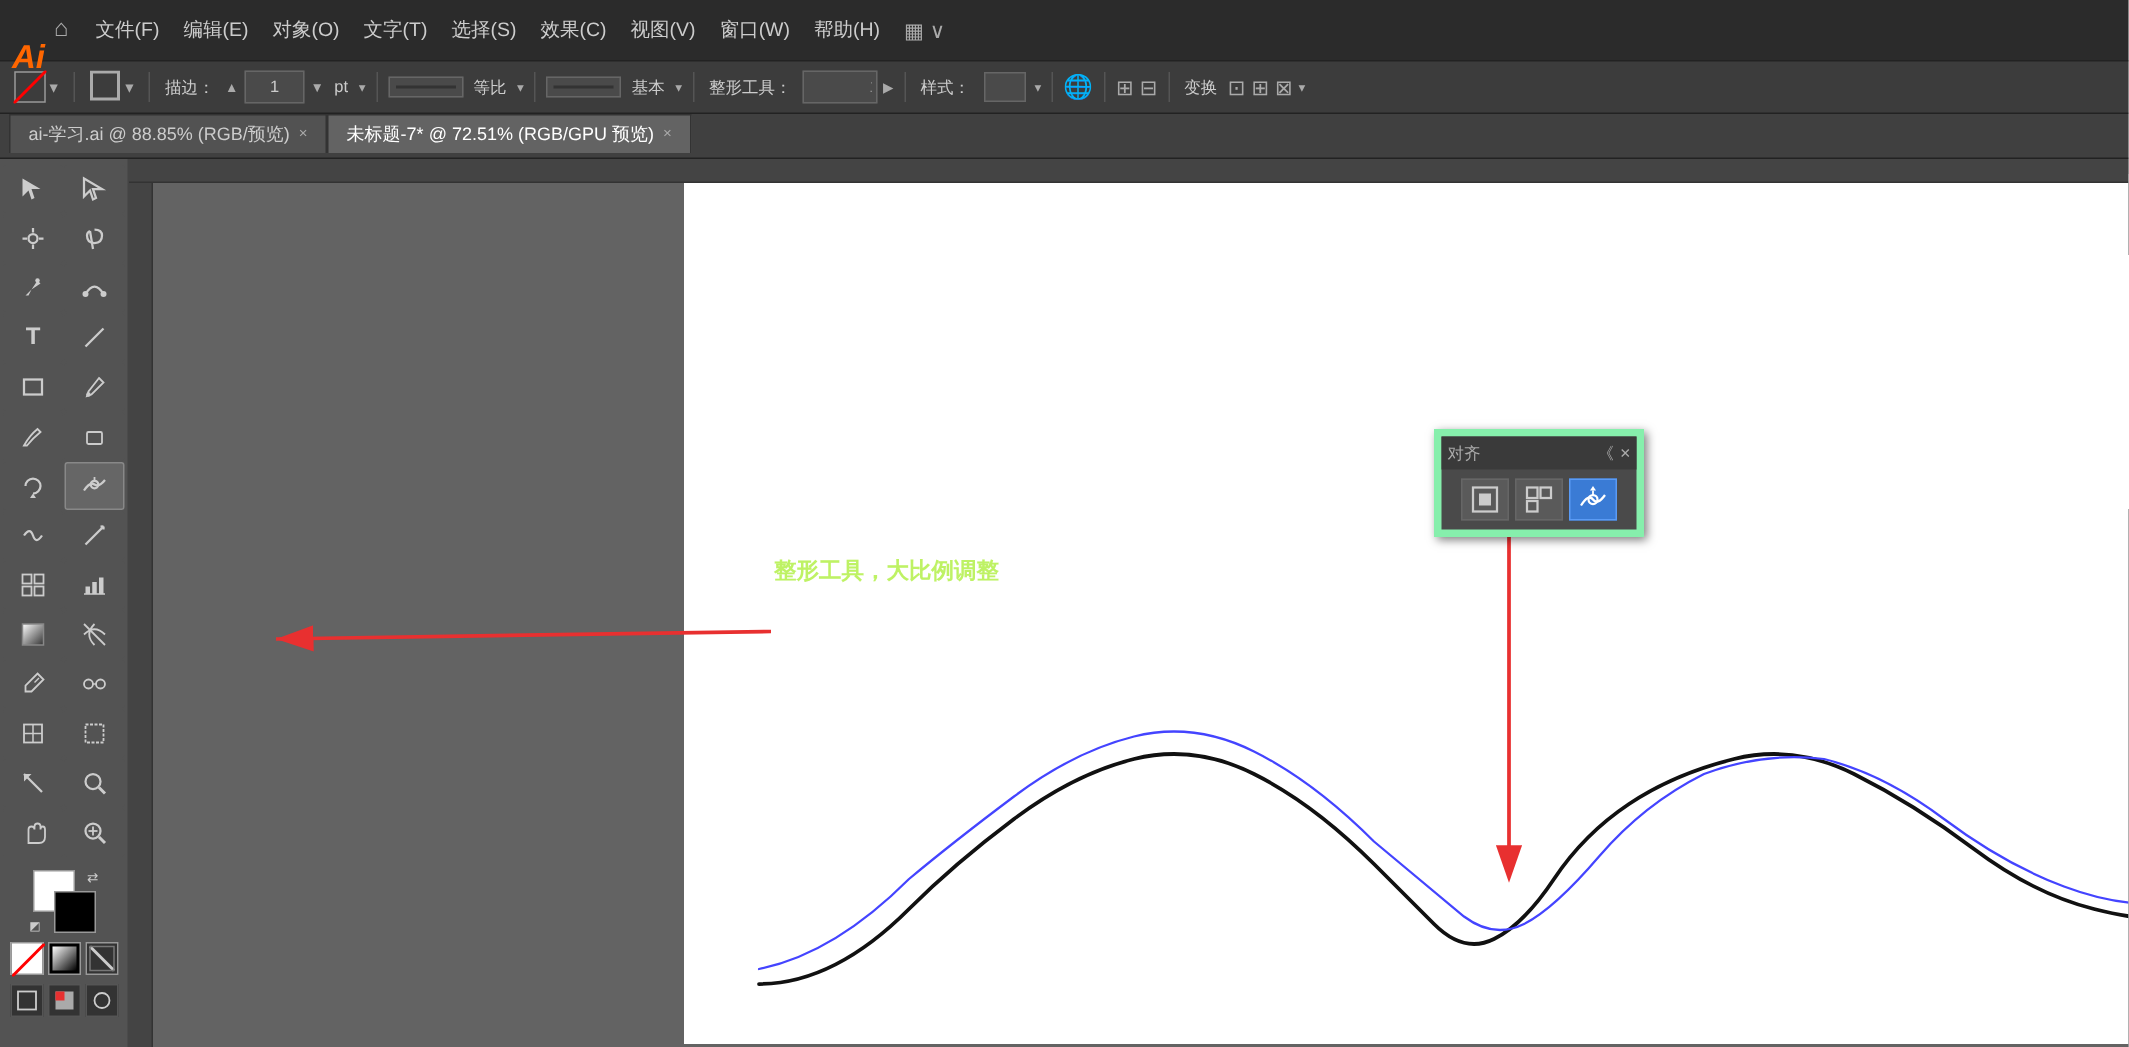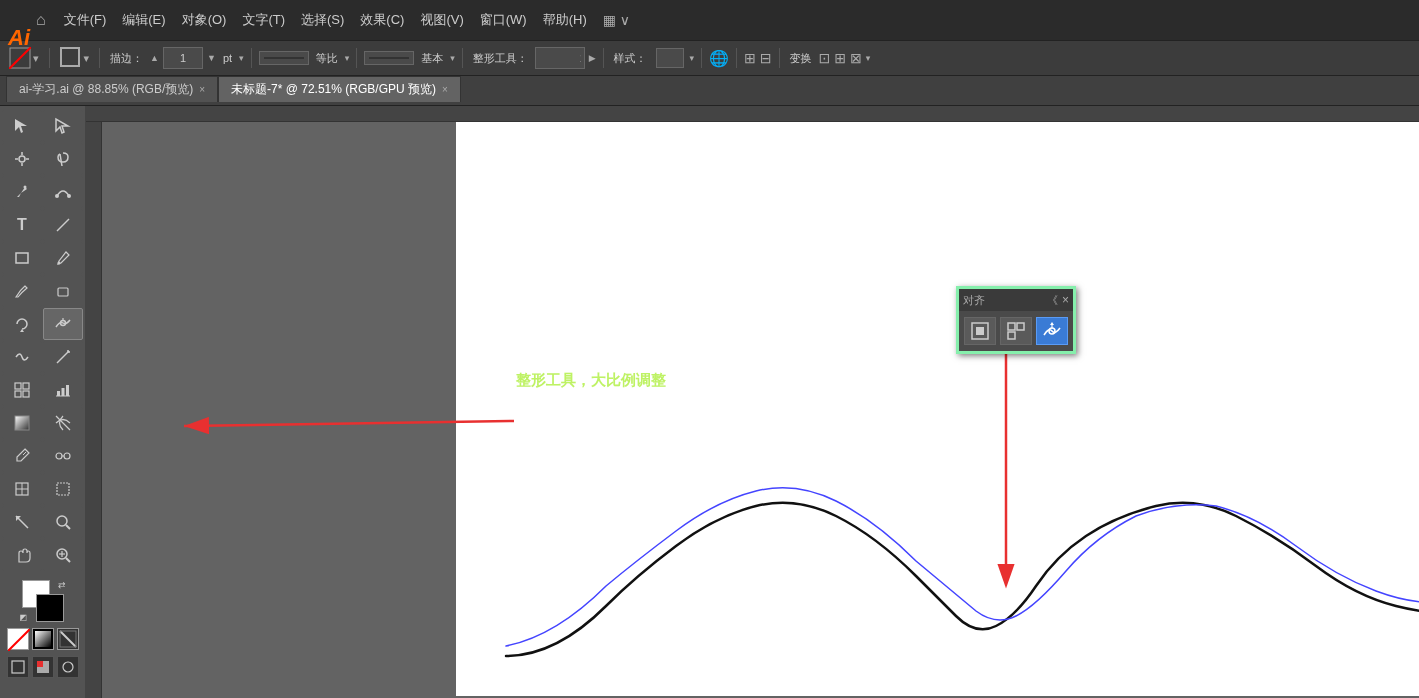--- a/index.html
+++ b/index.html
@@ -43,21 +43,21 @@
 
     
     #canvas-area { flex: 1; background: #636363; position: relative; overflow: hidden; }
     #white-canvas { position: absolute; left: 370px; top: 10px; width: 1050px; height: 580px; background: white; }
 
     
     .annotation-text { position: absolute; color: #bef264; font-size: 15px; font-weight: bold; left: 430px; top: 265px; }
 
     
     #float-panel {
-      position: absolute; left: 870px; top: 180px; width: 120px; background: #4a4a4a; border: 3px solid #86efac; box-shadow: 2px 2px 6px rgba(0,0,0,0.5);
+      position: absolute; left: 870px; top: 180px; width: 140px; background: #4a4a4a; border: 5px solid #86efac; box-shadow: 2px 2px 6px rgba(0,0,0,0.5);
     }
     #float-panel-header { background: #3a3a3a; height: 22px; display: flex; align-items: center; justify-content: space-between; padding: 0 4px; font-size: 11px; color: #aaa; }
     #float-panel-body { display: flex; align-items: center; justify-content: center; gap: 4px; padding: 6px 4px; }
     .panel-tool-btn { width: 32px; height: 28px; background: #5a5a5a; border: 1px solid #666; cursor: pointer; display: flex; align-items: center; justify-content: center; color: #ddd; font-size: 14px; }
     .panel-tool-btn.active { background: #3a7bd5; border-color: #5a9bf5; }
 
     
     #canvas-svg { position: absolute; left: 0; top: 0; width: 100%; height: 100%; pointer-events: none; }
   </style>
 </head>

